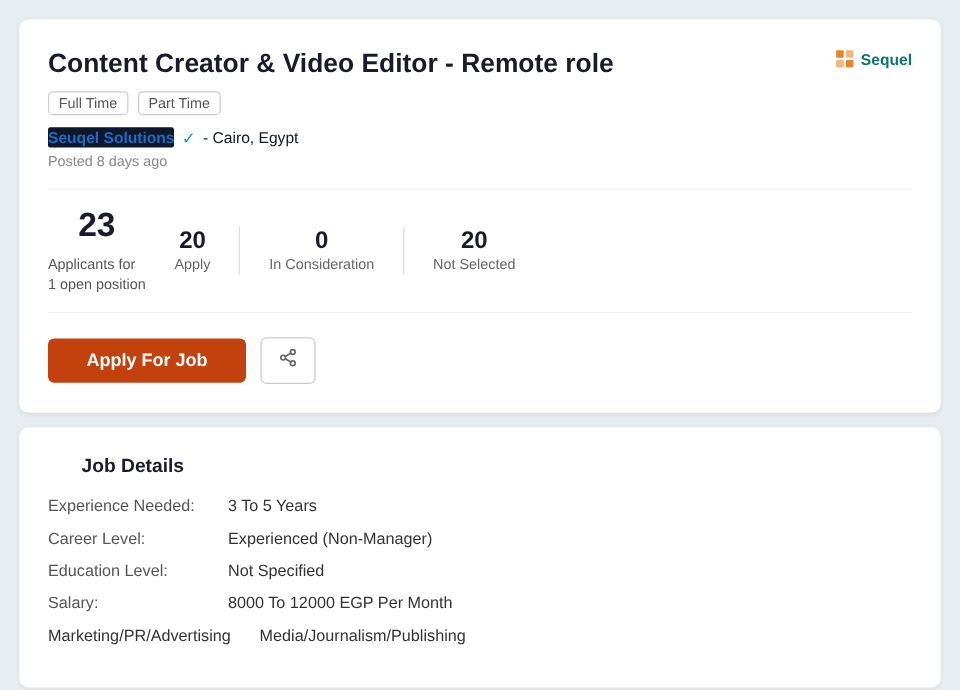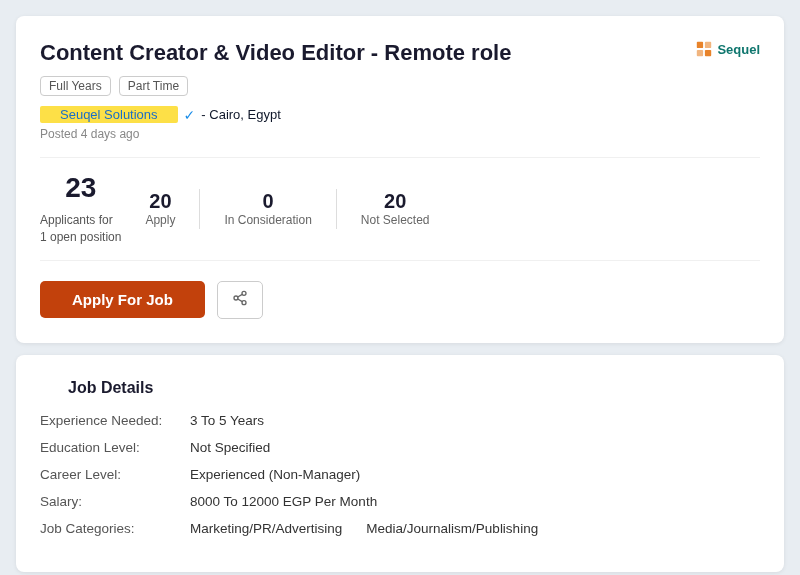--- a/index.html
+++ b/index.html
@@ -43,25 +43,25 @@
       color: #555;
       background: #fff;
     }
     .company-row {
       display: flex;
       align-items: center;
       gap: 6px;
       margin-bottom: 4px;
     }
     .company-name {
-      background: #fde047;
+      background: #0f172a;
       color: #1a6dc7;
       font-size: 13px;
-      font-weight: 400;
-      padding: 1px 20px;
+      font-weight: 700;
+      padding: 1px 0;
       border-radius: 2px;
     }
     .verified-icon {
       color: #1a8de9;
       font-size: 14px;
     }
     .company-location {
       color: #0f172a;
       font-size: 13px;
     }
@@ -177,31 +177,31 @@
     }
   </style>
 </head>
 <body>
 
 <div class="card">
   <div class="job-header">
     <div>
       <h1 class="job-title">Content Creator &amp; Video Editor - Remote role</h1>
       <div class="badge-row">
-        <span class="badge">Full Years</span>
+        <span class="badge">Full Time</span>
         <span class="badge">Part Time</span>
       </div>
       <div class="company-row">
         <span class="company-name">Seuqel Solutions</span>
         <span class="verified-icon">✓️</span>
         <span class="company-location">
           - <span>Cairo, Egypt</span>
         </span>
       </div>
-      <div class="posted-date">Posted 4 days ago</div>
+      <div class="posted-date">Posted 8 days ago</div>
     </div>
     <div class="sequel-logo">
       <svg class="sequel-logo-icon" viewBox="0 0 20 20" xmlns="http://www.w3.org/2000/svg">
         <rect x="2" y="2" width="7" height="7" rx="1" fill="#e8832a"></rect>
         <rect x="11" y="2" width="7" height="7" rx="1" fill="#e8832a" opacity="0.6"></rect>
         <rect x="2" y="11" width="7" height="7" rx="1" fill="#e8832a" opacity="0.6"></rect>
         <rect x="11" y="11" width="7" height="7" rx="1" fill="#e8832a"></rect>
       </svg>
       <span>Sequel</span>
     </div>
@@ -252,34 +252,33 @@
 
 <div class="card job-details-card">
   <div class="section-title">Job Details</div>
 
   <div class="detail-row">
     <span class="detail-label">Experience Needed:</span>
     <span class="detail-value">3 To 5 Years</span>
   </div>
 
   <div class="detail-row">
+    <span class="detail-label">Career Level:</span>
+    <span class="detail-value">Experienced (Non-Manager)</span>
+  </div>
+
+  <div class="detail-row">
     <span class="detail-label">Education Level:</span>
     <span class="detail-value">Not Specified</span>
   </div>
 
   <div class="detail-row">
-    <span class="detail-label">Career Level:</span>
-    <span class="detail-value">Experienced (Non-Manager)</span>
-  </div>
-
-  <div class="detail-row">
     <span class="detail-label">Salary:</span>
     <span class="detail-value">8000 To 12000 EGP Per Month</span>
   </div>
 
   <div class="detail-row">
-    <span class="detail-label">Job Categories:</span>
     <span class="detail-value">
       <span>Marketing/PR/Advertising</span>
       <span>Media/Journalism/Publishing</span>
     </span>
   </div>
 </div>
 
 </body></html>

